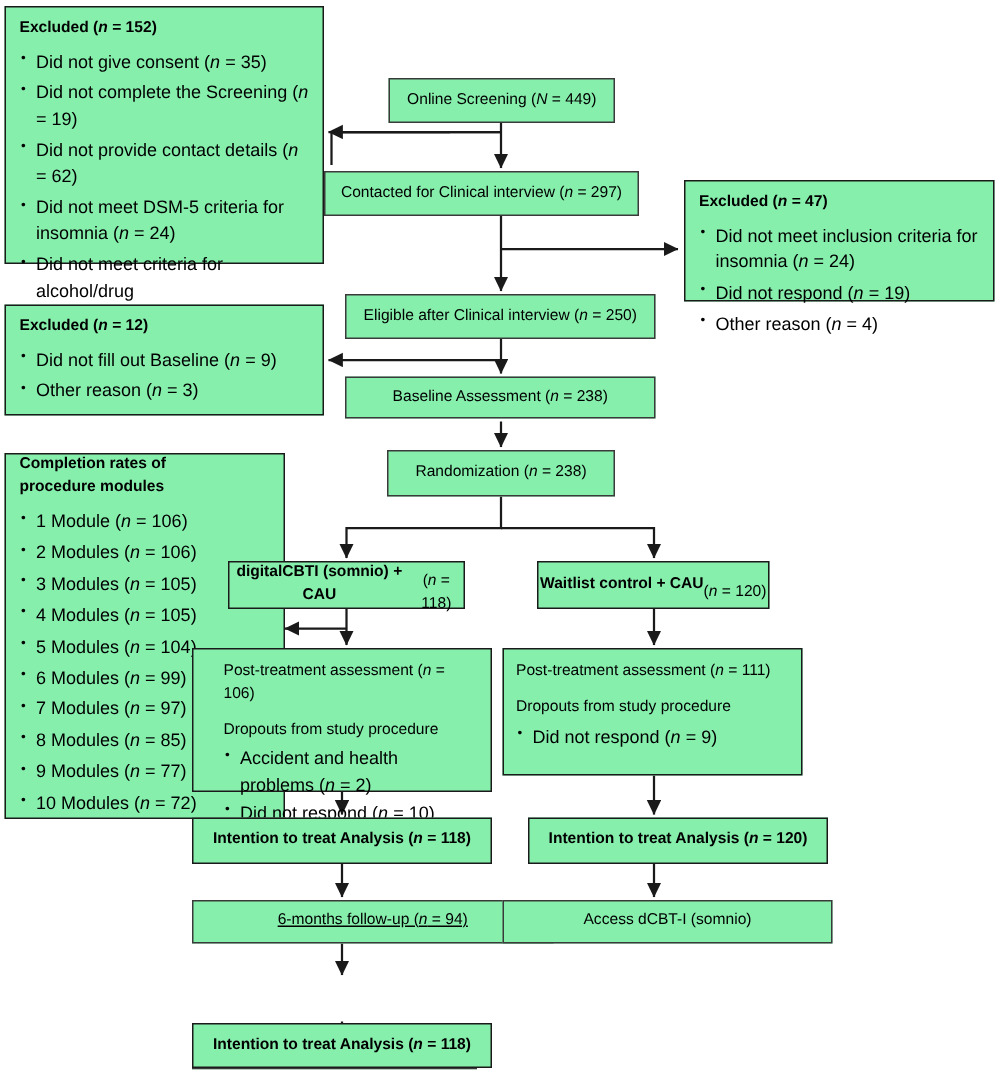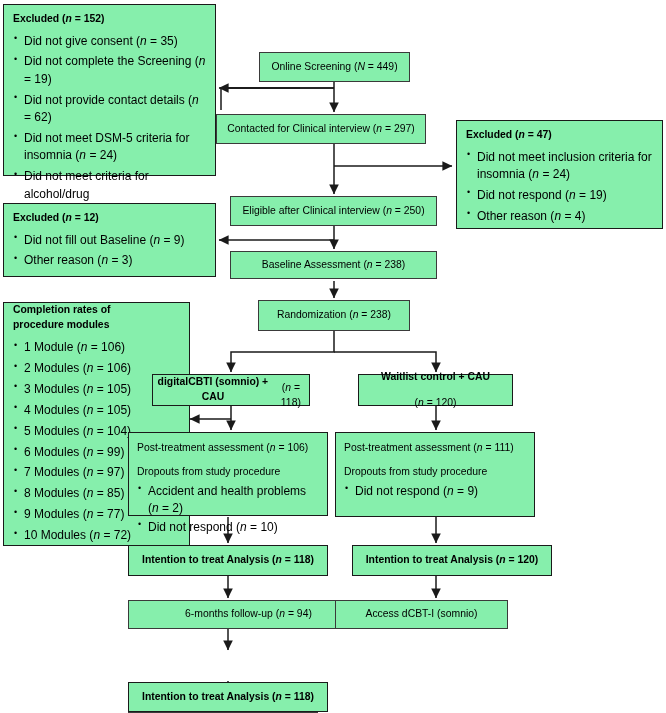--- a/index.html
+++ b/index.html
@@ -95,21 +95,21 @@
   </div>
 
   <div class="box thin ctr" style="left:259px;top:52px;width:151px;height:30px;">
     <div class="t">Online Screening (<em>N</em> = 449)</div>
   </div>
 
   <div class="box thin ctr" style="left:216px;top:114px;width:210px;height:30px;">
     <div class="t">Contacted for Clinical interview (<em>n</em> = 297)</div>
   </div>
 
-  <div class="box thick pad" style="left:456px;top:120px;width:207px;height:109px;">
+  <div class="box thick pad" style="left:456px;top:120px;width:207px;height:81px;">
     <div class="hd hdr-sp">Excluded (<em>n</em> = 47)</div>
     <ul class="bl">
       <li>Did not meet inclusion criteria for insomnia (<em>n</em> = 24)</li>
       <li>Did not respond (<em>n</em> = 19)</li>
       <li>Other reason (<em>n</em> = 4)</li>
     </ul>
   </div>
 
   <div class="box thin ctr" style="left:230px;top:196px;width:207px;height:30px;">
     <div class="t">Eligible after Clinical interview (<em>n</em> = 250)</div>
@@ -146,26 +146,26 @@
       <li>9 Modules (<em>n</em> = 77)</li>
       <li>10 Modules (<em>n</em> = 72)</li>
     </ul>
   </div>
 
   <div class="box thick ctr" style="left:152px;top:374px;width:158px;height:32px;flex-direction:row;">
     <div class="t tb">digitalCBTI (somnio) + CAU</div>
     <div class="t sub">(<em>n</em> = 118)</div>
   </div>
 
-  <div class="box thick ctr" style="left:358px;top:374px;width:155px;height:32px;flex-direction:column;">
+  <div class="box thick ctr" style="left:358px;top:374px;width:155px;height:32px;flex-direction:row;">
     <div class="t tb">Waitlist control + CAU</div>
     <div class="t sub">(<em>n</em> = 120)</div>
   </div>
 
-  <div class="box thick" style="left:128px;top:432px;width:200px;height:84px;padding:8px 8px;">
+  <div class="box thick" style="left:128px;top:432px;width:200px;height:96px;padding:8px 20px;">
     <div class="t">Post-treatment assessment (<em>n</em> = 106)</div>
     <div class="t" style="margin-top:9px;margin-bottom:3px;">Dropouts from study procedure</div>
     <ul class="bl tight">
       <li>Accident and health problems (<em>n</em> = 2)</li>
       <li>Did not respond (<em>n</em> = 10)</li>
     </ul>
   </div>
 
   <div class="box thick" style="left:335px;top:432px;width:200px;height:85px;padding:8px 8px;">
     <div class="t">Post-treatment assessment (<em>n</em> = 111)</div>
@@ -176,25 +176,25 @@
   </div>
 
   <div class="box thick ctr" style="left:128px;top:545px;width:200px;height:31px;">
     <div class="t tb">Intention to treat Analysis (<em>n</em> = 118)</div>
   </div>
 
   <div class="box thick ctr" style="left:352px;top:545px;width:200px;height:31px;">
     <div class="t tb">Intention to treat Analysis (<em>n</em> = 120)</div>
   </div>
 
-  <div class="box thin ctr" style="left:128px;top:600px;width:241px;height:29px;">
+  <div class="box thin ctr" style="left:128px;top:600px;width:241px;height:29px;text-decoration:underline;">
     <div class="t">6-months follow-up (<em>n</em> = 94)</div>
   </div>
 
-  <div class="box thin ctr" style="left:335px;top:600px;width:173px;height:29px;">
+  <div class="box thin ctr" style="left:335px;top:600px;width:220px;height:29px;">
     <div class="t">Access dCBT-I (somnio)</div>
   </div>
 
   <div class="box thin ctr" style="left:128px;top:684px;width:190px;height:29px;">
     <div class="t">12-months follow-up (<em>n</em> = 83)</div>
   </div>
 
   <div class="box thick ctr" style="left:128px;top:681px;width:200px;height:30px;top:682px;">
     <div class="t tb">Intention to treat Analysis (<em>n</em> = 118)</div>
   </div>

